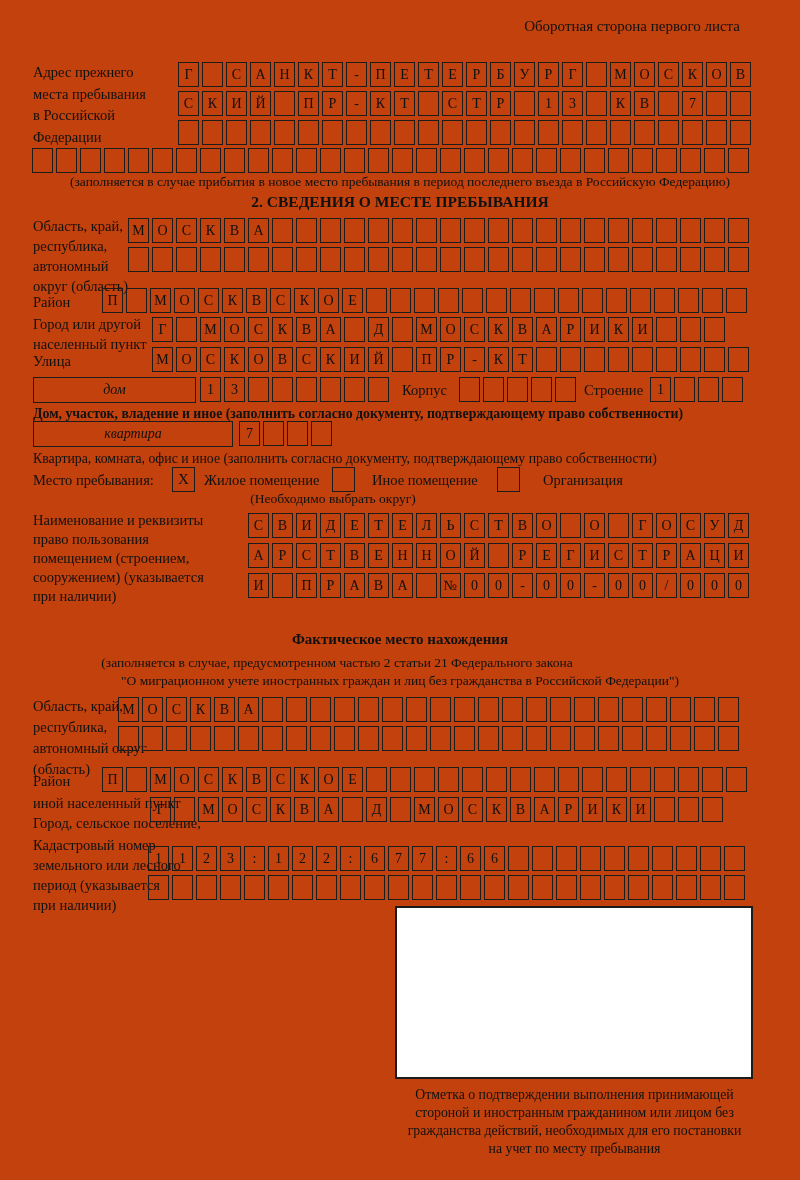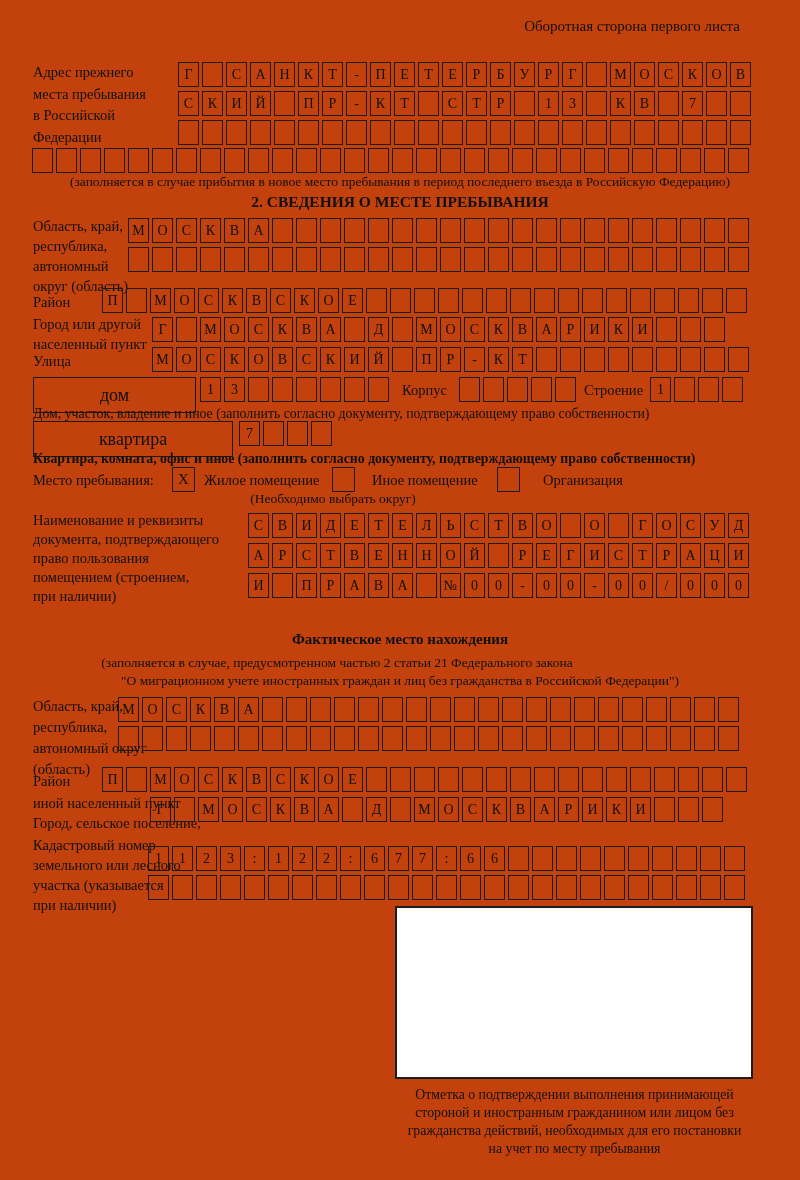--- a/index.html
+++ b/index.html
@@ -4,22 +4,22 @@
 <style>
   html,body{margin:0;padding:0;background:#ffffff;}
   .page{position:relative;width:800px;height:1180px;background:#c2410c;color:#111;
         font-family:"Liberation Serif","DejaVu Serif",serif;overflow:hidden;}
   .abs{position:absolute;}
   .lbl{font-size:14.5px;line-height:20px;}
   .row{display:flex;}
   .cb{width:19px;height:23px;border:1.6px solid #1c1c1c;margin-right:3px;flex:none;
       display:flex;align-items:center;justify-content:center;
       font-size:14px;font-family:"Liberation Serif","DejaVu Serif",serif;}
-  .wbox{border:1.6px solid #1c1c1c;height:36px;box-sizing:border-box;
-        display:flex;align-items:center;justify-content:center;font-size:18px;}
+  .wbox{border:1.6px solid #1c1c1c;height:26px;box-sizing:border-box;
+        display:flex;align-items:center;justify-content:center;font-size:14px;font-style:italic;}
   .chk{width:23px;height:25px;border:1.6px solid #1c1c1c;box-sizing:border-box;flex:none;
        display:flex;align-items:center;justify-content:center;font-size:15px;}
   .center{text-align:center;}
   .bold{font-weight:bold;}
   .cap{font-size:13.8px;}
   .note{font-size:13.5px;}
   .stamp{border:2px solid #1c1c1c;box-sizing:border-box;background:#fff;}
 </style>
 </head>
 <body>
@@ -321,45 +321,45 @@
       <div class="cb"></div>
       <div class="cb"></div>
     </div>
   <div class="abs lbl" style="left:584px;top:380px;">Строение</div>
   <div class="abs row" style="left:650px;top:377px;">
       <div class="cb">1</div>
       <div class="cb"></div>
       <div class="cb"></div>
       <div class="cb"></div>
     </div>
-  <div class="abs cap" style="left:33px;top:406px;width:760px;">Дом, участок, владение и иное (заполнить согласно документу, подтверждающему право собственности)</div>
+  <div class="abs cap" style="left:33px;top:406px;width:760px;font-weight:bold;">Дом, участок, владение и иное (заполнить согласно документу, подтверждающему право собственности)</div>
 
   <div class="abs wbox" style="left:33px;top:421px;width:200px;">квартира</div>
   <div class="abs row" style="left:239px;top:421px;">
       <div class="cb">7</div>
       <div class="cb"></div>
       <div class="cb"></div>
       <div class="cb"></div>
     </div>
-  <div class="abs cap" style="left:33px;top:451px;width:760px;font-weight:bold;">Квартира, комната, офис и иное (заполнить согласно документу, подтверждающему право собственности)</div>
+  <div class="abs cap" style="left:33px;top:451px;width:760px;">Квартира, комната, офис и иное (заполнить согласно документу, подтверждающему право собственности)</div>
 
   <div class="abs lbl" style="left:33px;top:470px;">Место пребывания:</div>
   <div class="abs chk" style="left:172px;top:467px;">X</div>
   <div class="abs lbl" style="left:204px;top:470px;">Жилое помещение</div>
   <div class="abs chk" style="left:332px;top:467px;"></div>
   <div class="abs lbl" style="left:372px;top:470px;">Иное помещение</div>
   <div class="abs chk" style="left:497px;top:467px;"></div>
   <div class="abs lbl" style="left:543px;top:470px;">Организация</div>
   <div class="abs note center" style="left:133px;top:491px;width:400px;">(Необходимо выбрать округ)</div>
 
   <div class="abs lbl" style="left:33px;top:511px;width:215px;line-height:19px;">
     <div>Наименование и реквизиты</div>
-    <div>документа, подтверждающего</div>
     <div>право пользования</div>
     <div>помещением (строением,</div>
+    <div>сооружением) (указывается</div>
     <div>при наличии)</div>
   </div>
   <div class="abs row" style="left:248px;top:513px;">
       <div class="cb">С</div>
       <div class="cb">В</div>
       <div class="cb">И</div>
       <div class="cb">Д</div>
       <div class="cb">Е</div>
       <div class="cb">Т</div>
       <div class="cb">Е</div>
@@ -550,21 +550,21 @@
       <div class="cb">К</div>
       <div class="cb">И</div>
       <div class="cb"></div>
       <div class="cb"></div>
       <div class="cb"></div>
     </div>
 
   <div class="abs lbl" style="left:33px;top:835px;width:180px;">
     <div>Кадастровый номер</div>
     <div>земельного или лесного</div>
-    <div>участка (указывается</div>
+    <div>период (указывается</div>
     <div>при наличии)</div>
   </div>
   <div class="abs row" style="left:148px;top:846px;">
       <div class="cb">1</div>
       <div class="cb">1</div>
       <div class="cb">2</div>
       <div class="cb">3</div>
       <div class="cb">:</div>
       <div class="cb">1</div>
       <div class="cb">2</div>

